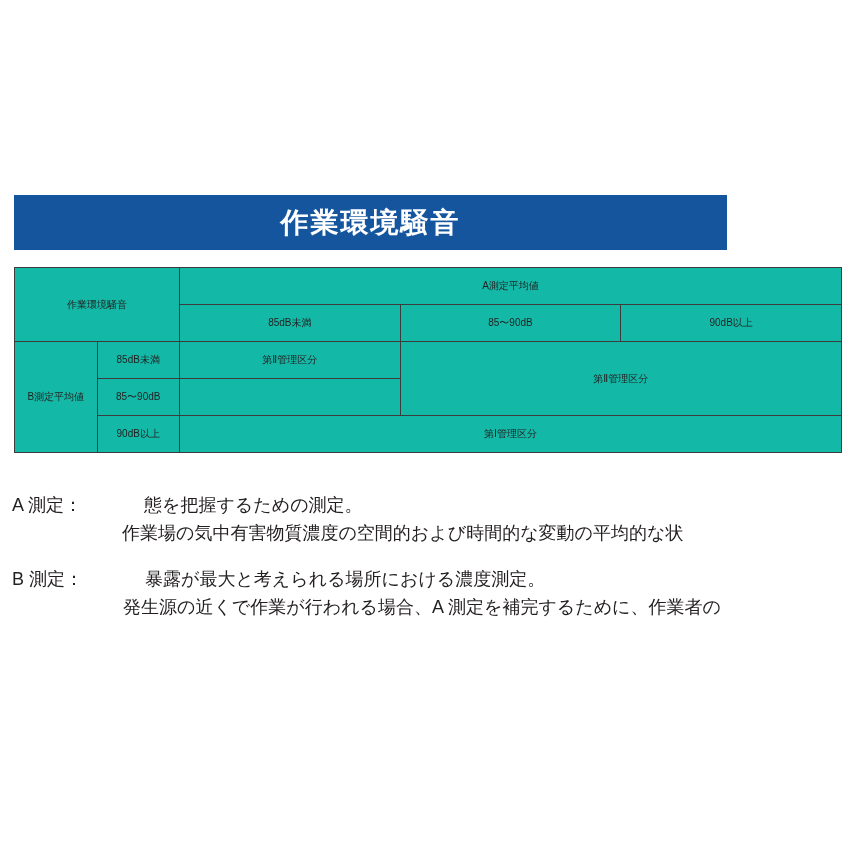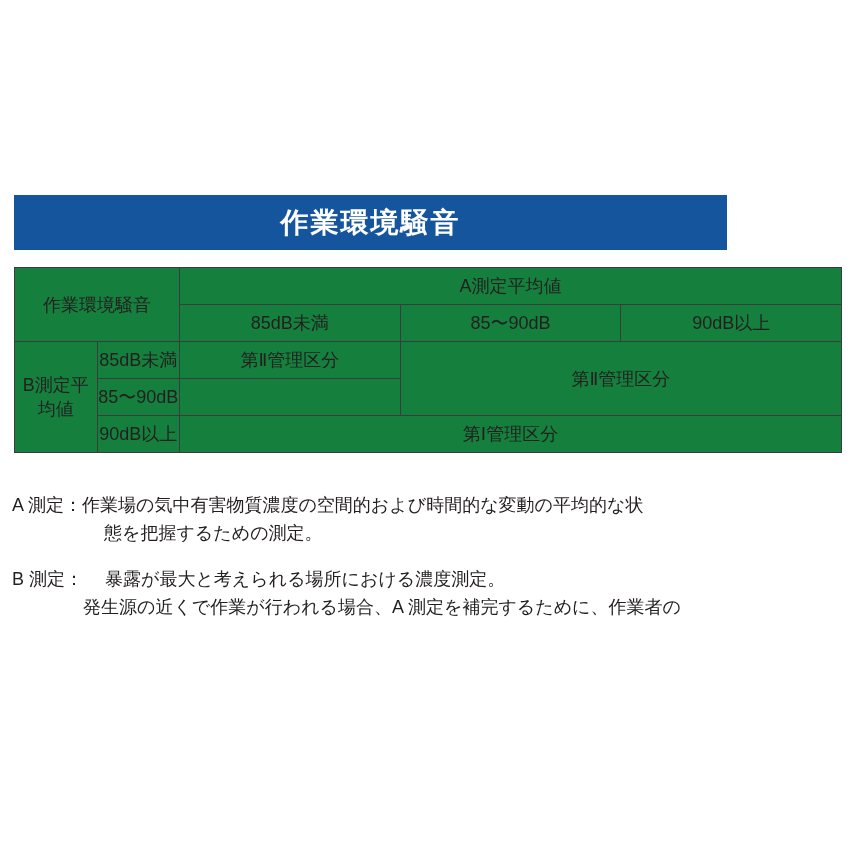--- a/index.html
+++ b/index.html
@@ -42,27 +42,27 @@
   .matrix {
     position: absolute;
     left: 14px;
     top: 267px;
     width: 828px;
     border-collapse: collapse;
     table-layout: fixed;
   }
   .matrix td {
     border: 1px solid #3c3c3c;
-    font-size: 18px;
+    font-size: 10px;
     text-align: center;
     vertical-align: middle;
     height: 36px;
     padding: 0;
     color: #231f20;
-    background: #15803d;
+    background: #14b8a6;
   }
   .rowlabel-head {
     width: 164px;
   }
   .col-b-head {
     width: 164px;
   }
   .col-b-val {
     width: 164px;
   }
@@ -90,20 +90,21 @@
     top: 492px;
     width: 836px;
     font-size: 18px;
     line-height: 1.55;
     color: #231f20;
   }
   .note {
     display: flex;
     align-items: flex-start;
     margin-bottom: 18px;
+    gap: 40px;
   }
   .note-label {
     white-space: nowrap;
     flex: 0 0 auto;
   }
   .note-body {
     flex: 1 1 auto;
   }
   .note-body .line {
     display: block;
@@ -146,22 +147,22 @@
         <td class="col-b-val cell-tall">90dB以上</td>
         <td class="c3-cell cell-tall align-right" colspan="3">第Ⅰ管理区分</td>
       </tr>
     </tbody>
   </table>
 
   <div class="notes">
     <div class="note">
       <span class="note-label">A 測定：</span>
       <span class="note-body">
+        <span class="line indent">態を把握するための測定。</span>
         <span class="line">作業場の気中有害物質濃度の空間的および時間的な変動の平均的な状</span>
-        <span class="line indent">態を把握するための測定。</span>
       </span>
     </div>
     <div class="note">
       <span class="note-label">B 測定：</span>
       <span class="note-body">
         <span class="line indent">暴露が最大と考えられる場所における濃度測定。</span>
         <span class="line">発生源の近くで作業が行われる場合、A 測定を補完するために、作業者の</span>
       </span>
     </div>
   </div>

